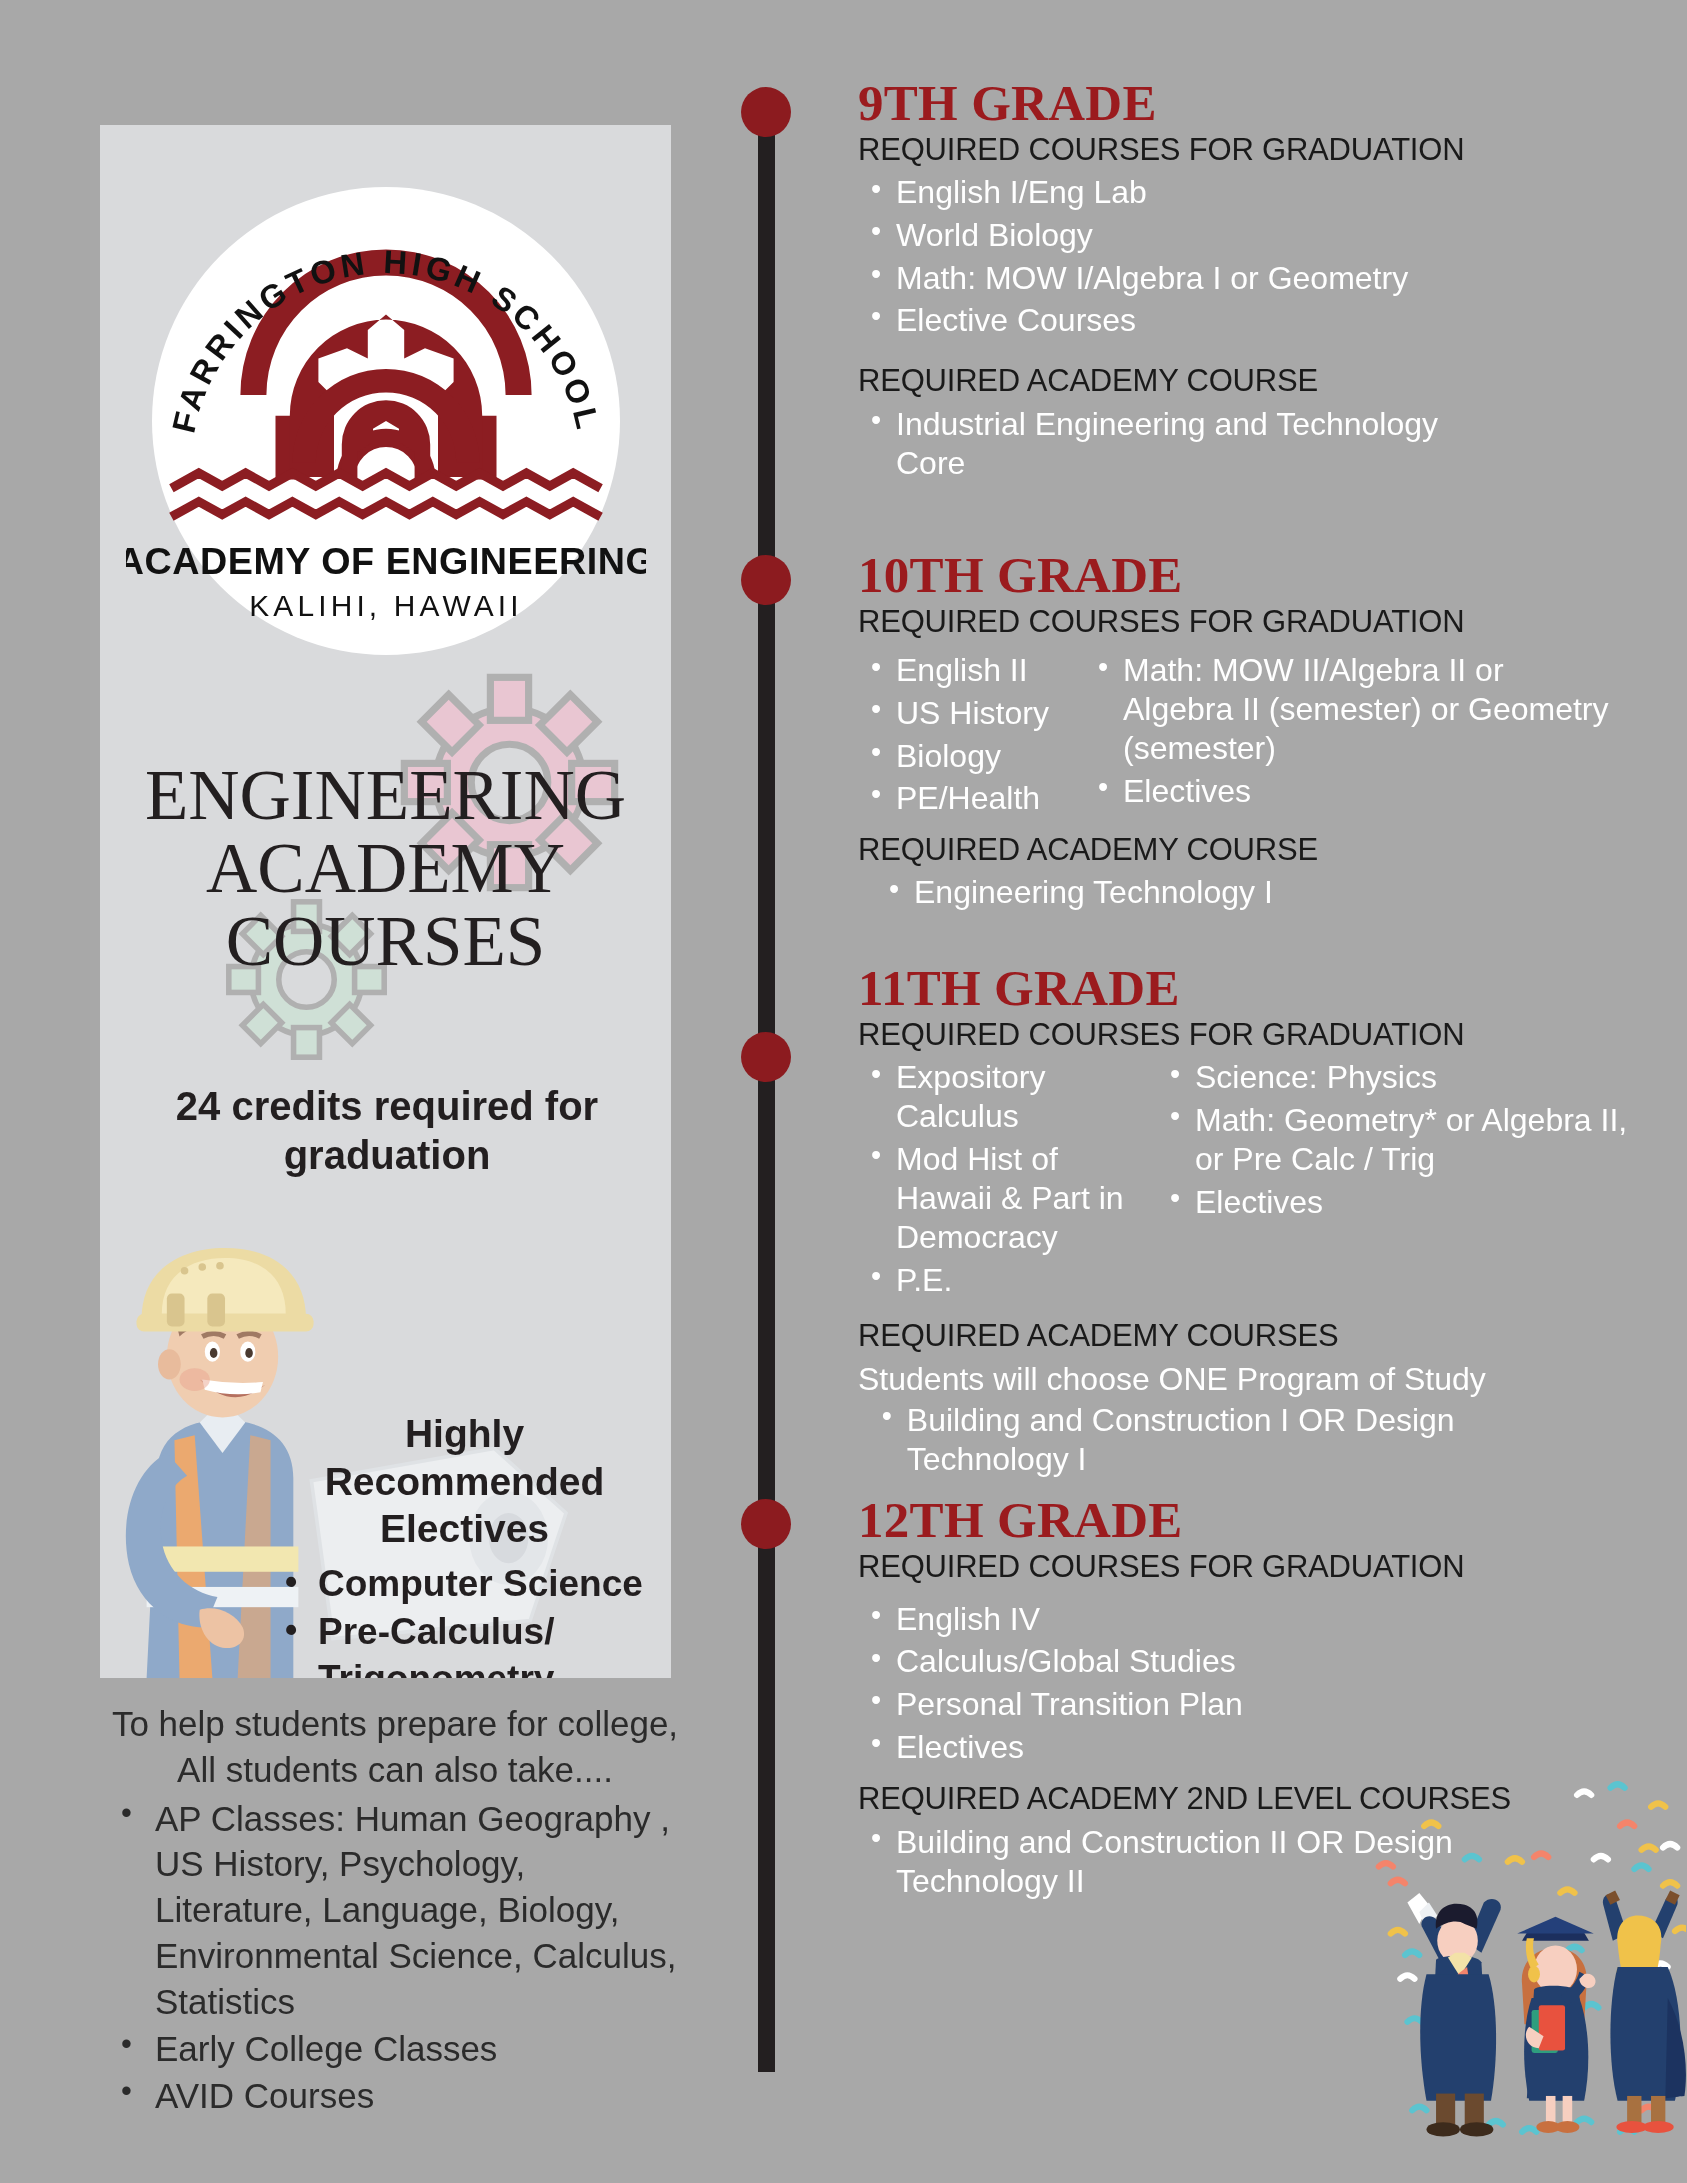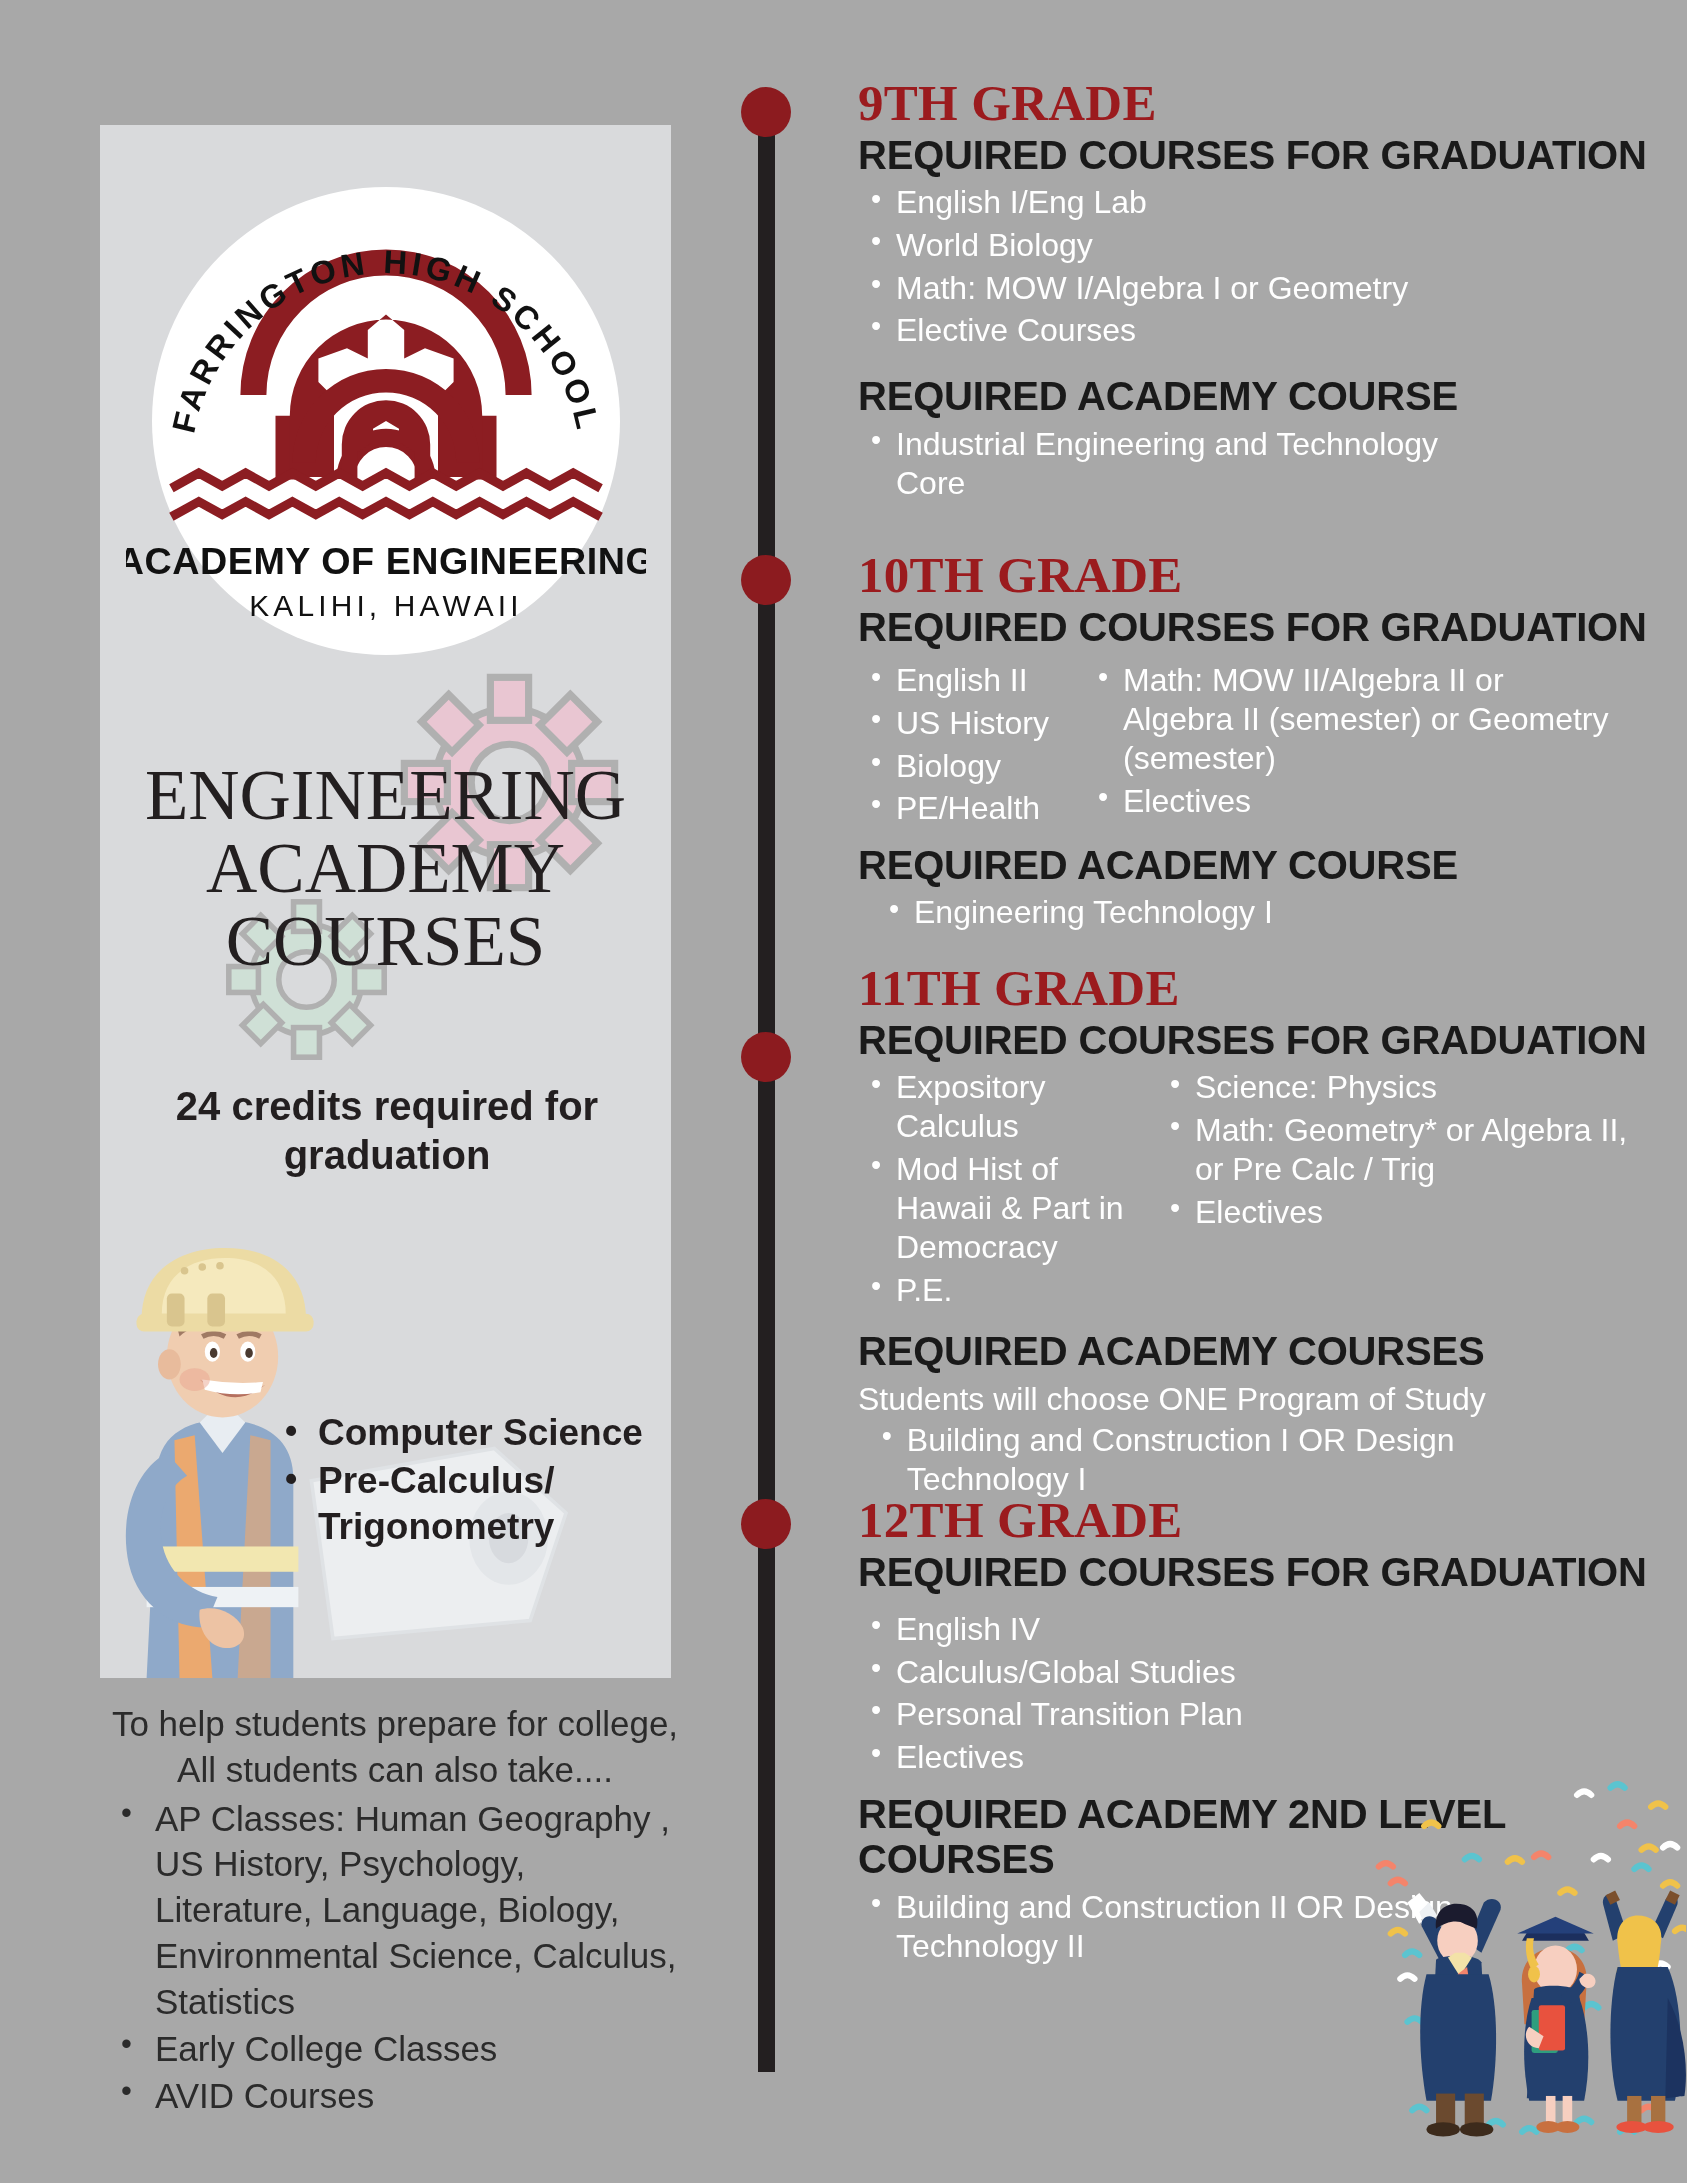--- a/index.html
+++ b/index.html
@@ -143,22 +143,22 @@
   .grade-title {
     font-family: "Liberation Serif", serif;
     font-weight: 700;
     font-size: 51px;
     line-height: 1.0;
     color: #9b1b1e;
     letter-spacing: 0.3px;
     margin-bottom: 3.6px;
   }
   .req-head {
-    font-weight: 700;
-    font-size: 40px;
+    font-weight: 400;
+    font-size: 31px;
     line-height: 1.12;
     color: #1a1a1a;
     letter-spacing: -0.2px;
     margin-bottom: 6px;
   }
   .req-head.spaced { margin-top: 24px; }
 
   ul.course-list { list-style: none; }
   ul.course-list li {
     position: relative;
@@ -350,20 +350,21 @@
 
     <div id="academy-title">
       <div>ENGINEERING</div>
       <div>ACADEMY</div>
       <div>COURSES</div>
     </div>
 
     <div id="credits-line">24 credits required for graduation</div>
 
     <div id="electives">
+      <div id="electives-heading">Highly Recommended Electives</div>
       <ul>
         <li>Computer Science</li>
         <li>Pre-Calculus/ Trigonometry</li>
 
       </ul>
     </div>
   </div>
 
   <div id="prep-block">
     <div id="prep-intro">

